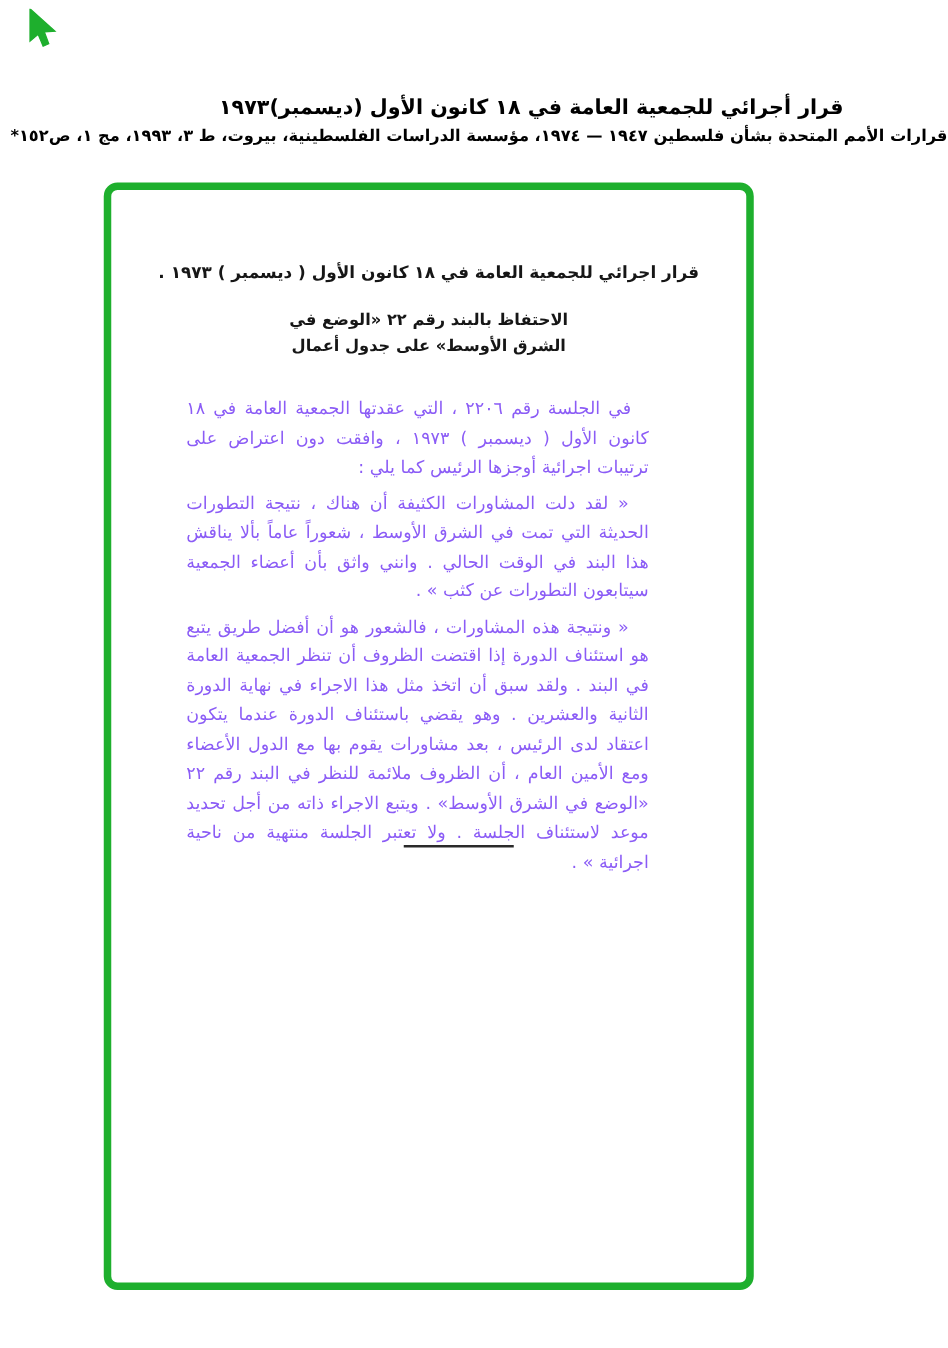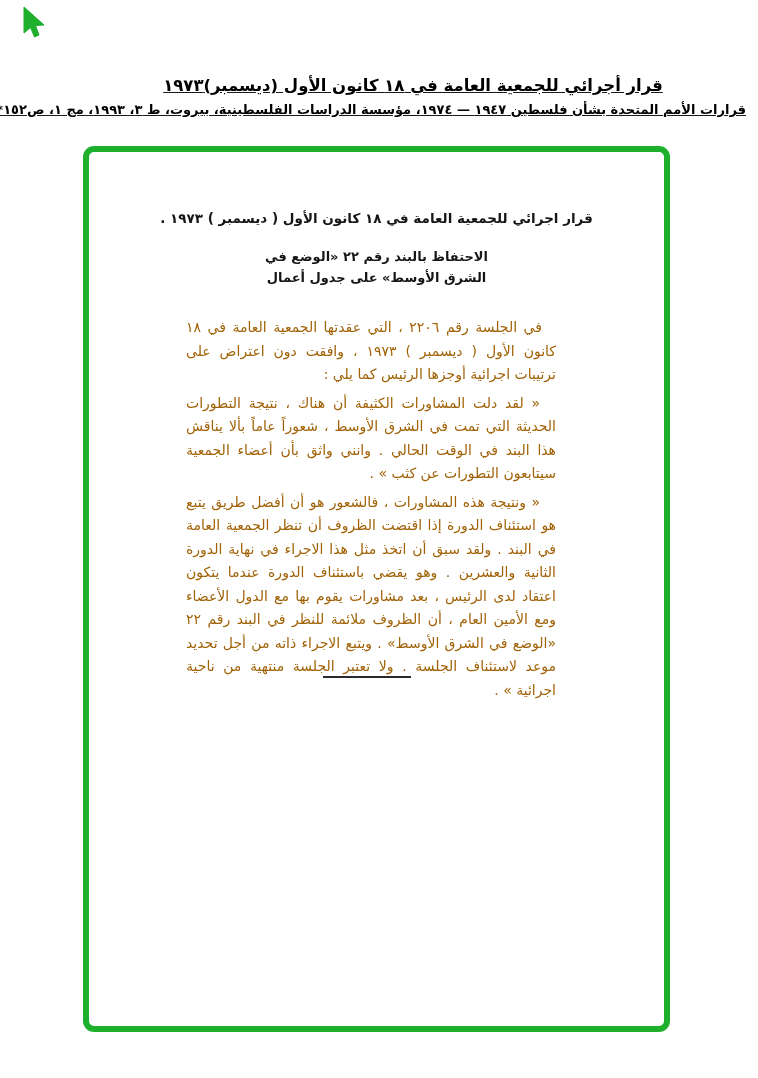--- a/index.html
+++ b/index.html
@@ -22,25 +22,24 @@
     left: 23px;
     top: 7px;
     width: 28px;
     height: 32px;
   }
 
   
   .page-header {
     position: absolute;
     top: 76px;
-    left: 80px;
+    left: 92px;
     width: 666px;
     text-align: center;
     direction: rtl;
-    text-decoration: underline;
   }
   .page-header .main-title {
     font-size: 16.5px;
     font-weight: bold;
     color: #000000;
     white-space: nowrap;
     letter-spacing: 0px;
     margin: 0 0 7px 0;
   }
   .page-header .source-line {
@@ -49,21 +48,21 @@
     color: #000000;
     white-space: nowrap;
     margin: 0;
   }
 
   
   .highlight-box {
     position: absolute;
     left: 83px;
     top: 146px;
-    width: 587px;
+    width: 520px;
     height: 886px;
     box-sizing: border-box;
     border: 6px solid #1eaf2d;
     border-radius: 11px;
     background: #ffffff;
     padding-left: 37px;
   }
 
   
   .doc-title {
@@ -86,27 +85,27 @@
     text-align: center;
     direction: rtl;
     font-size: 13px;
     font-weight: bold;
     line-height: 21px;
     color: #161616;
   }
   .doc-body {
     position: absolute;
     top: 164px;
-    right: 108px;
+    right: 78px;
     width: 370px;
     direction: rtl;
     text-align: justify;
     font-size: 14px;
     line-height: 23.5px;
-    color: #a16207;
+    color: #8b5cf6;
   }
   .doc-body p {
     margin: 0 0 5px 0;
     text-indent: 16px;
   }
   .doc-body p:first-child {
     text-indent: 14px;
   }
 
   .end-rule {

